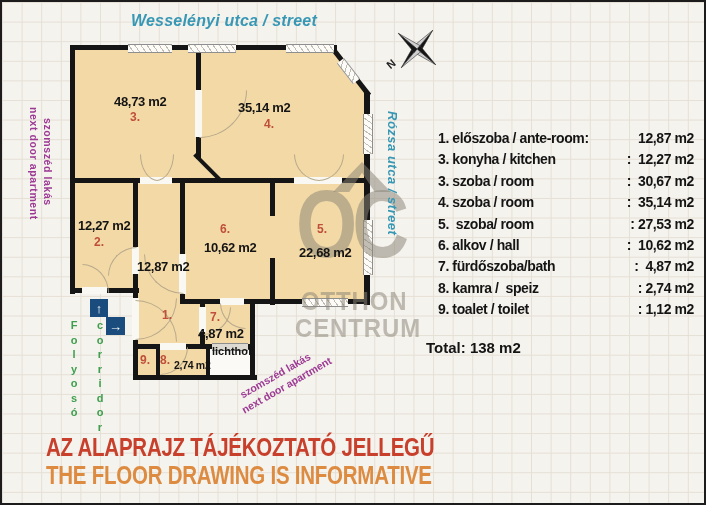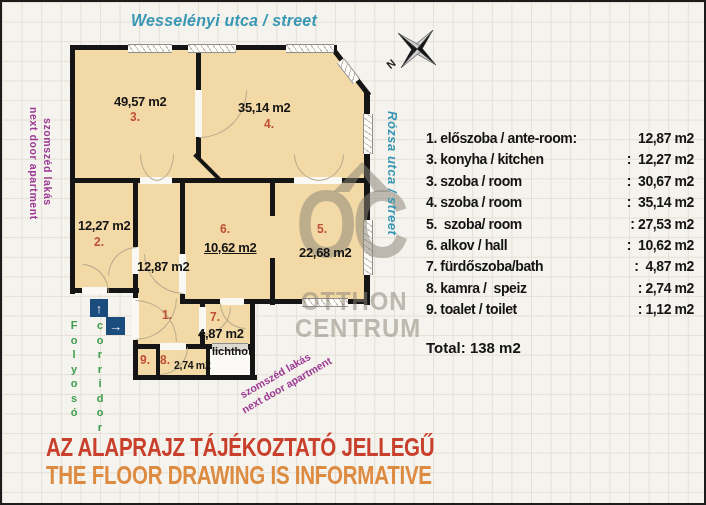--- a/index.html
+++ b/index.html
@@ -43,21 +43,21 @@
   .vpurple{position:absolute;z-index:10;writing-mode:vertical-rl;font-size:10.5px;font-weight:bold;
     color:#9c3a94;white-space:nowrap;letter-spacing:0.6px;}
   .vgreen{position:absolute;z-index:10;writing-mode:vertical-lr;text-orientation:upright;
     font-size:11px;font-weight:bold;color:#3f9e4e;white-space:nowrap;letter-spacing:2.5px;}
   .diag-purple{position:absolute;left:230px;top:390px;z-index:10;transform:rotate(-30deg);transform-origin:0 0;
     font-size:10.5px;font-weight:bold;color:#9c3a94;white-space:nowrap;line-height:14px;}
   .diag-purple .l1{padding-left:6px;}
   
   .legend{position:absolute;left:424px;top:128px;width:268px;z-index:10;color:#141414;}
   .legend-row{display:flex;justify-content:space-between;height:21.4px;font-size:14px;font-weight:bold;letter-spacing:-0.4px;}
-  .legend-row span{white-space:pre;}
+  .legend-row span{white-space:pre;margin-left:12px;}
   .legend-total{position:absolute;left:424px;top:337px;z-index:10;font-size:15px;font-weight:bold;color:#141414;}
   
   .disc{position:absolute;left:44px;z-index:10;font-size:25px;font-weight:bold;white-space:nowrap;
     transform:scaleX(0.82);transform-origin:0 0;letter-spacing:-0.3px;}
   .disc.hu{top:431px;color:#c8402c;}
   .disc.en{top:459px;color:#dd8b41;}
   
   .arrowbox{position:absolute;z-index:10;background:#1b4c7e;color:#fff;display:flex;align-items:center;
     justify-content:center;font-size:13px;font-weight:bold;}
   
@@ -149,28 +149,28 @@
 
   <div class="lichthof-box"></div>
   <div class="lichthof-win"></div>
   <div class="small-lbl" style="left:210px;top:343px;">lichthof</div>
 
   <div class="wm-roof"></div>
   <div class="wm wm-oc abs">OC</div>
   <div class="wm wm-l1 abs">OTTHON</div>
   <div class="wm wm-l2 abs">CENTRUM</div>
 
-  <div class="area" style="left:112px;top:92px;">49,57 m2</div>
+  <div class="area" style="left:112px;top:92px;">48,73 m2</div>
   <div class="rnum" style="left:128px;top:108px;">3.</div>
   <div class="area" style="left:236px;top:98px;">35,14 m2</div>
   <div class="rnum" style="left:262px;top:115px;">4.</div>
   <div class="area" style="left:76px;top:216px;">12,27 m2</div>
   <div class="rnum" style="left:92px;top:233px;">2.</div>
   <div class="rnum" style="left:218px;top:220px;">6.</div>
-  <div class="area" style="left:202px;top:238px;text-decoration:underline;">10,62 m2</div>
+  <div class="area" style="left:202px;top:238px;">10,62 m2</div>
   <div class="rnum" style="left:315px;top:220px;">5.</div>
   <div class="area" style="left:297px;top:243px;">22,68 m2</div>
   <div class="area" style="left:135px;top:257px;">12,87 m2</div>
   <div class="rnum" style="left:160px;top:306px;">1.</div>
   <div class="rnum" style="left:208px;top:308px;">7.</div>
   <div class="area" style="left:196px;top:324px;">4,87 m2</div>
   <div class="rnum" style="left:138px;top:351px;">9.</div>
   <div class="rnum" style="left:158px;top:351px;">8.</div>
   <div class="area" style="left:172px;top:357px;font-size:10.5px;">2,74 m2</div>
 

